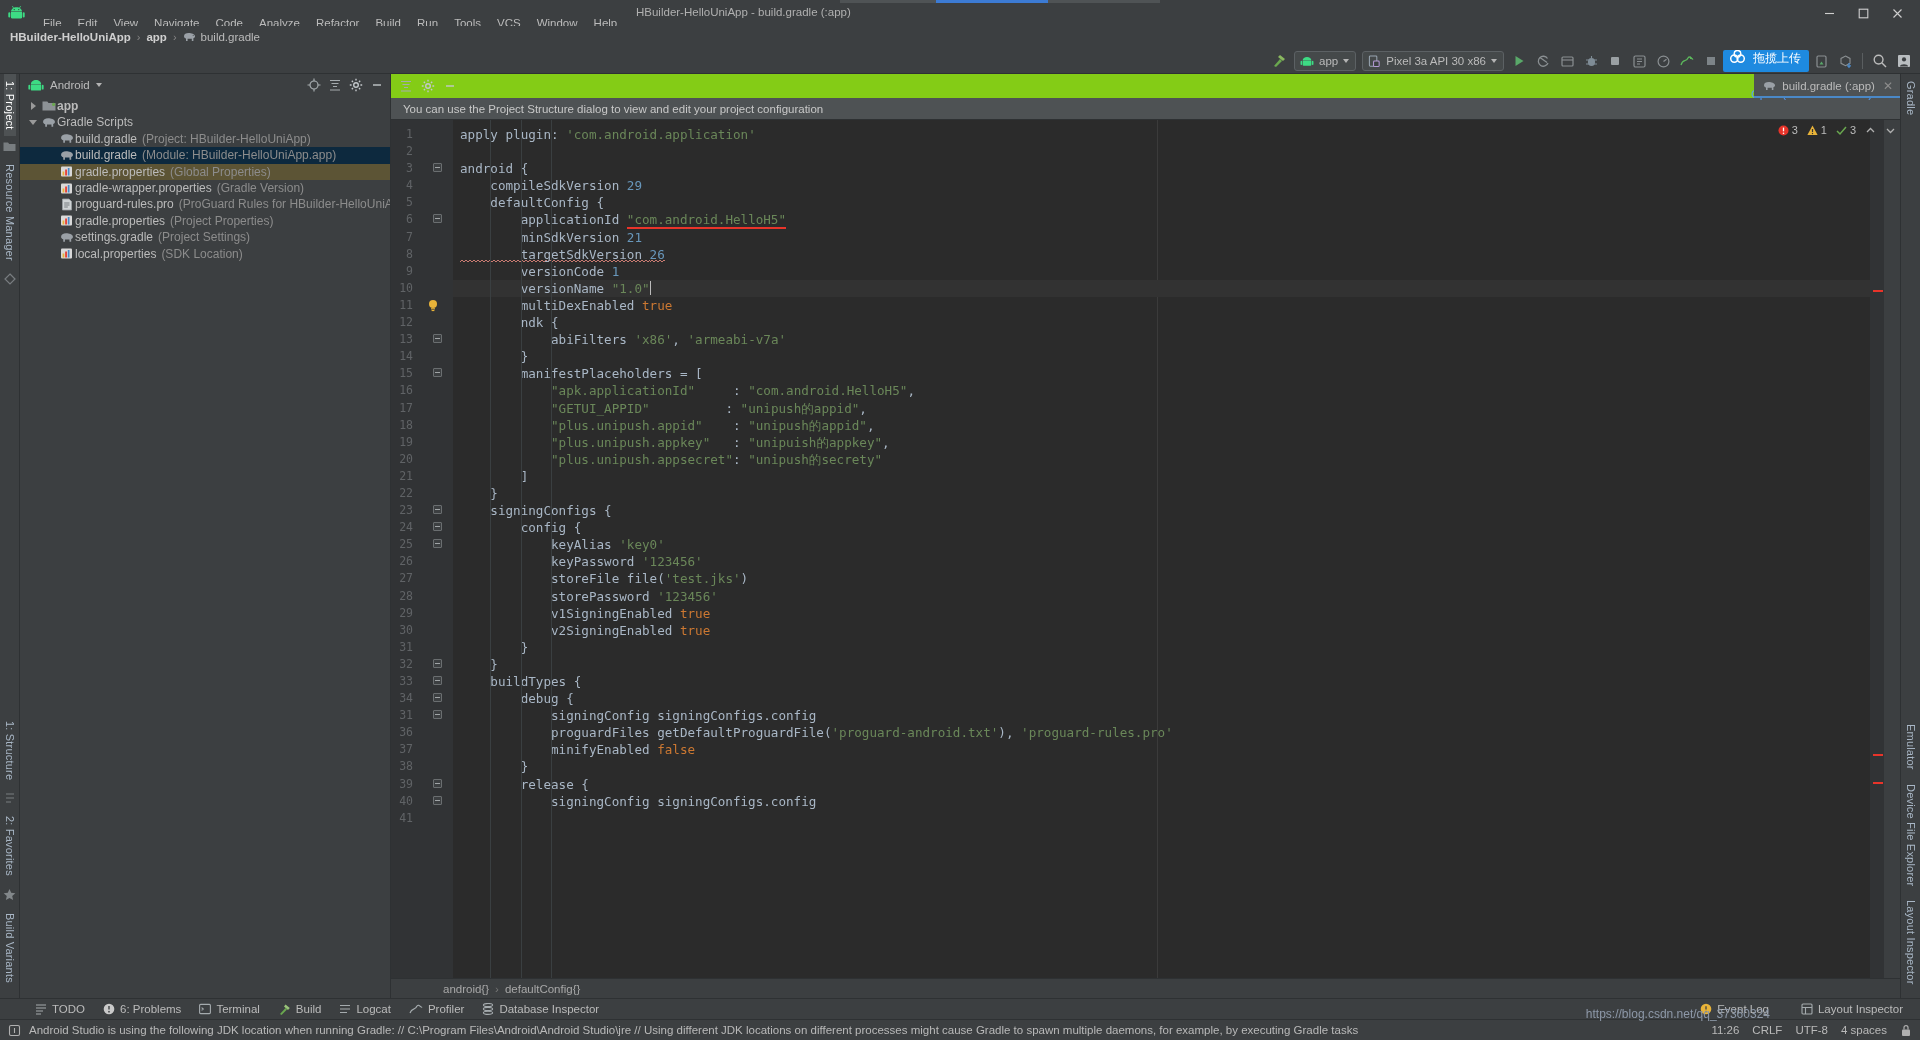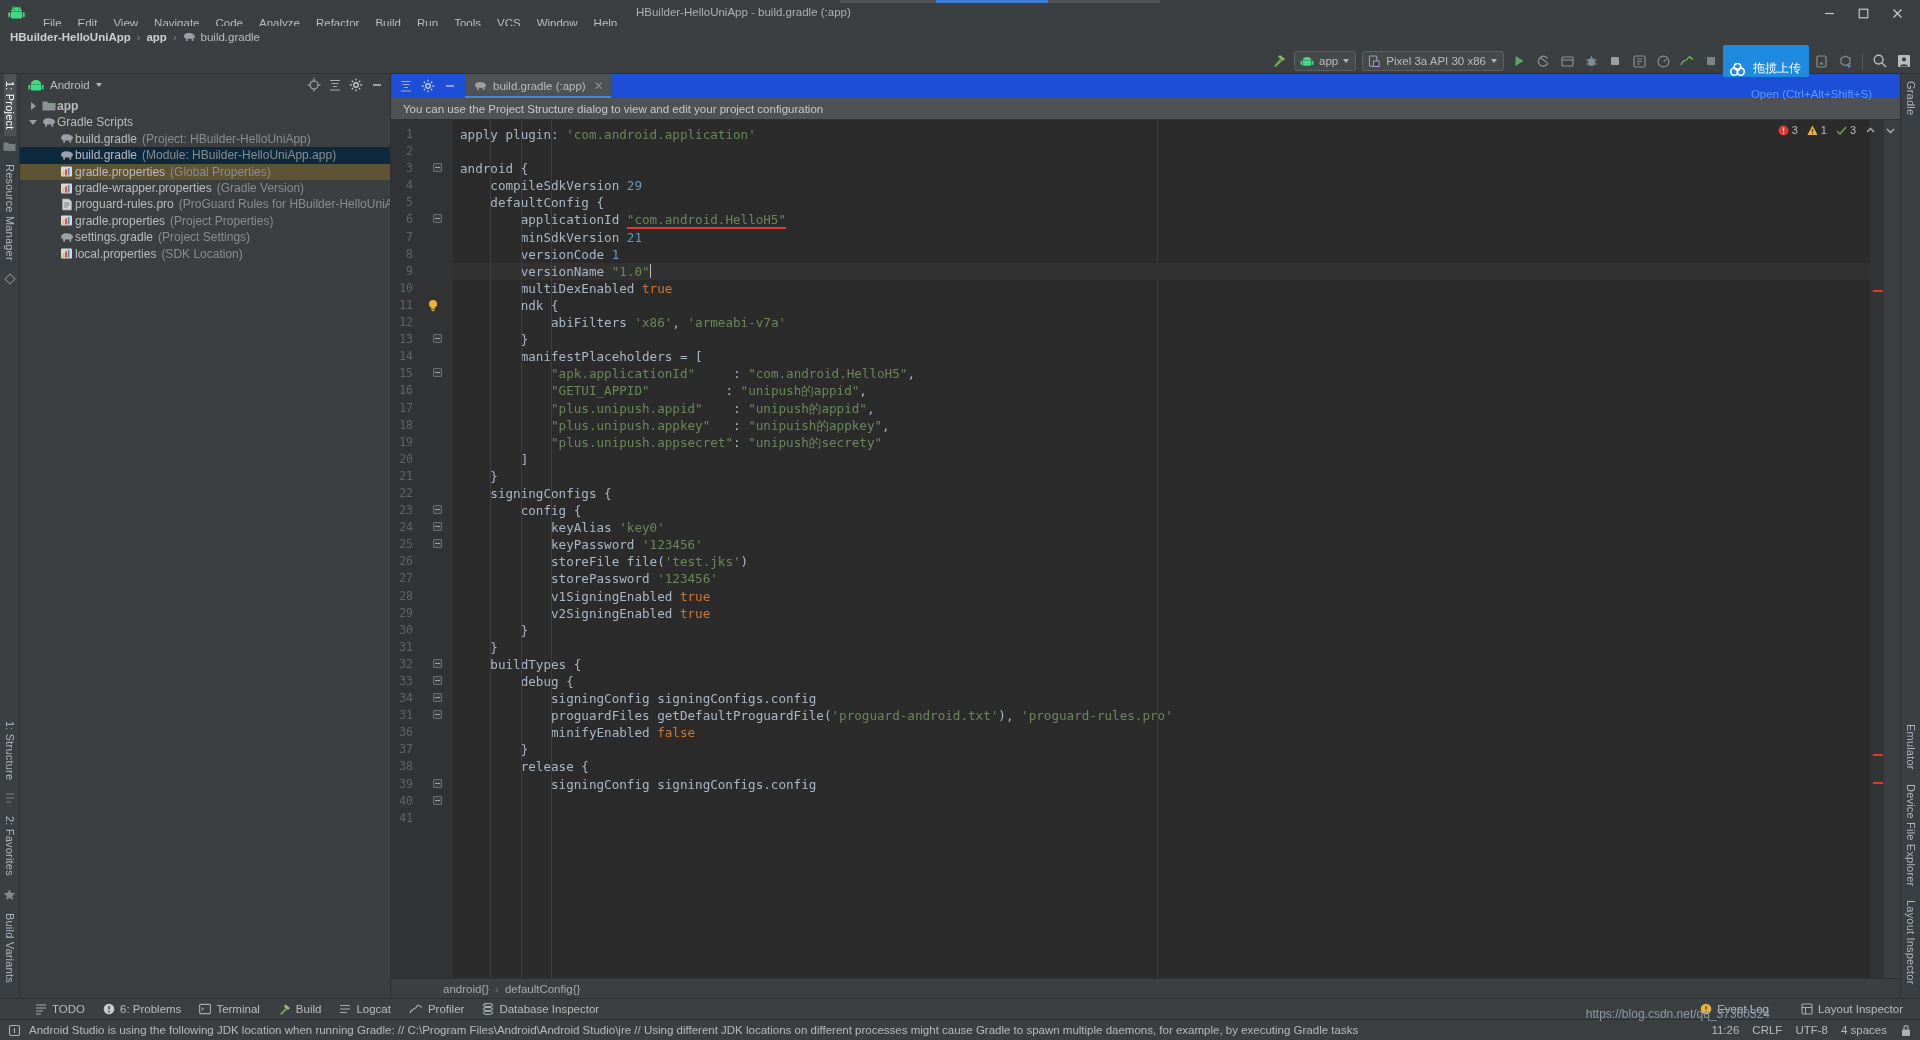--- a/index.html
+++ b/index.html
@@ -47,21 +47,21 @@
   }
   .tb-right { position: absolute; right: 0; top: 0; height: 26px; display: flex; align-items: center; gap: 0; padding-right: 4px; }
   .tb-btn { width: 24px; height: 22px; display: flex; align-items: center; justify-content: center; position: relative; }
   .combo {
     height: 20px; display: flex; align-items: center; gap: 5px;
     border: 1px solid #5c6164; border-radius: 3px; padding: 0 6px 0 5px;
     background: #45494a; font-size: 11.5px; color: #bbbbbb; margin: 0 3px; white-space: nowrap;
   }
   .caret { width:0;height:0;border-left:3.5px solid transparent;border-right:3.5px solid transparent;border-top:4px solid #b4b4b4; }
   .upload-pill {
-    display: flex; align-items: flex-end; gap: 7px; height: 32px;
+    display: flex; align-items: flex-start; gap: 7px; height: 22px;
     background: #1e8ae0; border-radius: 2px; padding: 0 8px 0 6px;
     color: #ffffff; font-size: 12px; white-space: nowrap;
   }
   .tb-sep { width: 1px; height: 16px; background: #5a5e60; margin: 0 5px; }
 
   
   .body { flex: 1 1 auto; display: flex; min-height: 0; }
   .strip {
     width: 20px; flex: 0 0 20px; background: #3c3f41; display: flex; flex-direction: column;
     align-items: center; border-right: 1px solid #2e3133; position: relative;
@@ -95,21 +95,21 @@
   .row .nm { color: #bbbbbb; }
   .row .nm.b { font-weight: bold; }
   .row .sub { color: #8c8c8c; margin-left: 5px; }
   .row.sel-blue { background: #0d293e; }
   .row.sel-olive { background: #5c5435; }
   .arrow-r { width:0;height:0;border-top:4px solid transparent;border-bottom:4px solid transparent;border-left:5px solid #9a9a9a; }
   .arrow-d { width:0;height:0;border-left:4px solid transparent;border-right:4px solid transparent;border-top:5px solid #9a9a9a; }
 
   
   .editor-area { flex: 1 1 auto; display: flex; flex-direction: column; min-width: 0; background: #2b2b2b; }
-  .tabsrow { height: 24px; flex: 0 0 24px; background: #1d4ed8; display: flex; align-items: stretch; }
+  .tabsrow { height: 24px; flex: 0 0 24px; background: #84cc16; display: flex; align-items: stretch; justify-content: space-between; }
   .tabsrow .left-actions { display: flex; align-items: center; gap: 2px; padding: 0 5px; }
   .ta-btn { width: 20px; height: 22px; display: flex; align-items: center; justify-content: center; }
   .etab {
     display: flex; align-items: center; gap: 6px; padding: 0 7px 0 9px;
     background: #4e5254; font-size: 11.5px; color: #bbbbbb; position: relative; white-space: nowrap;
   }
   .etab::after { content:''; position: absolute; left: 0; right: 0; bottom: 0; height: 2px; background: #4a88c7; }
   .etab .x { color: #8d8d8d; font-size: 12px; margin-left: 2px; }
 
   .notif {
@@ -814,20 +814,21 @@
           </div>
         <div class="code">
           <div class="right-margin"></div>
         <div class="cline"><span class="tok-def">apply </span><span class="tok-id">plugin</span><span class="tok-def">: </span><span class="tok-str">'com.android.application'</span></div>
             <div class="cline"></div>
             <div class="cline"><span class="tok-def">android {</span></div>
             <div class="cline"><span class="tok-def">    compileSdkVersion </span><span class="tok-num">29</span></div>
             <div class="cline"><span class="tok-def">    defaultConfig {</span></div>
             <div class="cline"><span class="tok-def">        applicationId </span><span class="tok-str err-ul">"com.android.HelloH5"</span></div>
             <div class="cline"><span class="tok-def">        minSdkVersion </span><span class="tok-num">21</span></div>
+            <div class="cline"><span class="tok-def warn-ul">        targetSdkVersion </span><span class="tok-num warn-ul">26</span></div>
             <div class="cline"><span class="tok-def">        versionCode </span><span class="tok-num">1</span></div>
             <div class="cline cur"><span class="tok-def">        versionName </span><span class="tok-str">"1.0"</span><span style="display: inline-block; width: 1px; height: 14px; background: rgb(187, 187, 187); vertical-align: -2px;"></span></div>
             <div class="cline"><span class="tok-def">        multiDexEnabled </span><span class="tok-kw">true</span></div>
             <div class="cline"><span class="tok-def">        ndk {</span></div>
             <div class="cline"><span class="tok-def">            abiFilters </span><span class="tok-str">'x86'</span><span class="tok-def">, </span><span class="tok-str">'armeabi-v7a'</span></div>
             <div class="cline"><span class="tok-def">        }</span></div>
             <div class="cline"><span class="tok-def">        manifestPlaceholders = [</span></div>
             <div class="cline"><span class="tok-def">            </span><span class="tok-str">"apk.applicationId"</span><span class="tok-def">     : </span><span class="tok-str">"com.android.HelloH5"</span><span class="tok-def">,</span></div>
             <div class="cline"><span class="tok-def">            </span><span class="tok-str">"GETUI_APPID"</span><span class="tok-def">          : </span><span class="tok-str">"unipush的appid"</span><span class="tok-def">,</span></div>
             <div class="cline"><span class="tok-def">            </span><span class="tok-str">"plus.unipush.appid"</span><span class="tok-def">    : </span><span class="tok-str">"unipush的appid"</span><span class="tok-def">,</span></div>

